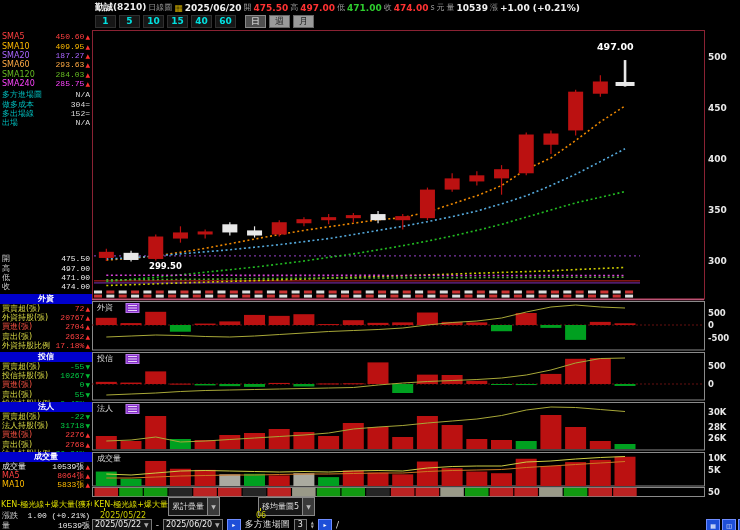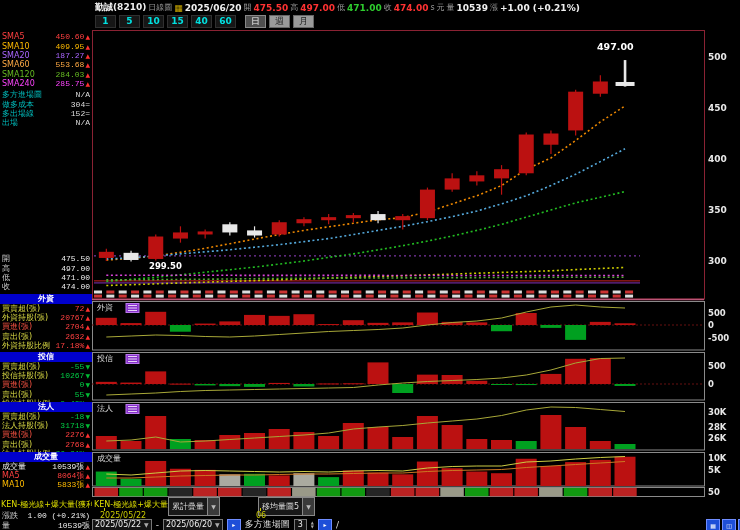--- a/index.html
+++ b/index.html
@@ -108,21 +108,21 @@
           <span class="val" style="color: rgb(255, 187, 0);">409.95</span>
           <span class="arr" style="color: rgb(255, 48, 48);">▲</span>
         </div>
         <div class="srow">
           <span class="lbl" style="color: rgb(170, 102, 255);">SMA20</span>
           <span class="val" style="color: rgb(170, 102, 255);">187.27</span>
           <span class="arr" style="color: rgb(255, 48, 48);">▲</span>
         </div>
         <div class="srow">
           <span class="lbl" style="color: rgb(255, 170, 68);">SMA60</span>
-          <span class="val" style="color: rgb(255, 170, 68);">553.68</span>
+          <span class="val" style="color: rgb(255, 170, 68);">293.63</span>
           <span class="arr" style="color: rgb(255, 48, 48);">▲</span>
         </div>
         <div class="srow">
           <span class="lbl" style="color: rgb(102, 187, 34);">SMA120</span>
           <span class="val" style="color: rgb(102, 187, 34);">284.03</span>
           <span class="arr" style="color: rgb(255, 48, 48);">▲</span>
         </div>
         <div class="srow">
           <span class="lbl" style="color: rgb(255, 68, 255);">SMA240</span>
           <span class="val" style="color: rgb(255, 68, 255);">285.75</span>
@@ -218,21 +218,21 @@
         <div class="srow">
           <span class="lbl" style="color: rgb(221, 221, 68);">投信持股比例</span>
           <span class="val" style="color: rgb(0, 204, 68);">8.49%</span>
           <span class="arr" style="color: rgb(0, 187, 51);">▼</span>
         </div>
       </div>
       <div class="sb-block" style="top: 372px;">
         <div class="shead">法人</div>
         <div class="srow">
           <span class="lbl" style="color: rgb(221, 221, 68);">買賣超(張)</span>
-          <span class="val" style="color: rgb(0, 204, 68);">-18</span>
+          <span class="val" style="color: rgb(0, 204, 68);">-22</span>
           <span class="arr" style="color: rgb(0, 187, 51);">▼</span>
         </div>
         <div class="srow">
           <span class="lbl" style="color: rgb(221, 221, 68);">法人持股(張)</span>
           <span class="val" style="color: rgb(0, 204, 68);">31718</span>
           <span class="arr" style="color: rgb(0, 187, 51);">▼</span>
         </div>
         <div class="srow">
           <span class="lbl" style="color: rgb(255, 85, 68);">買進(張)</span>
           <span class="val" style="color: rgb(255, 64, 64);">2276</span>

